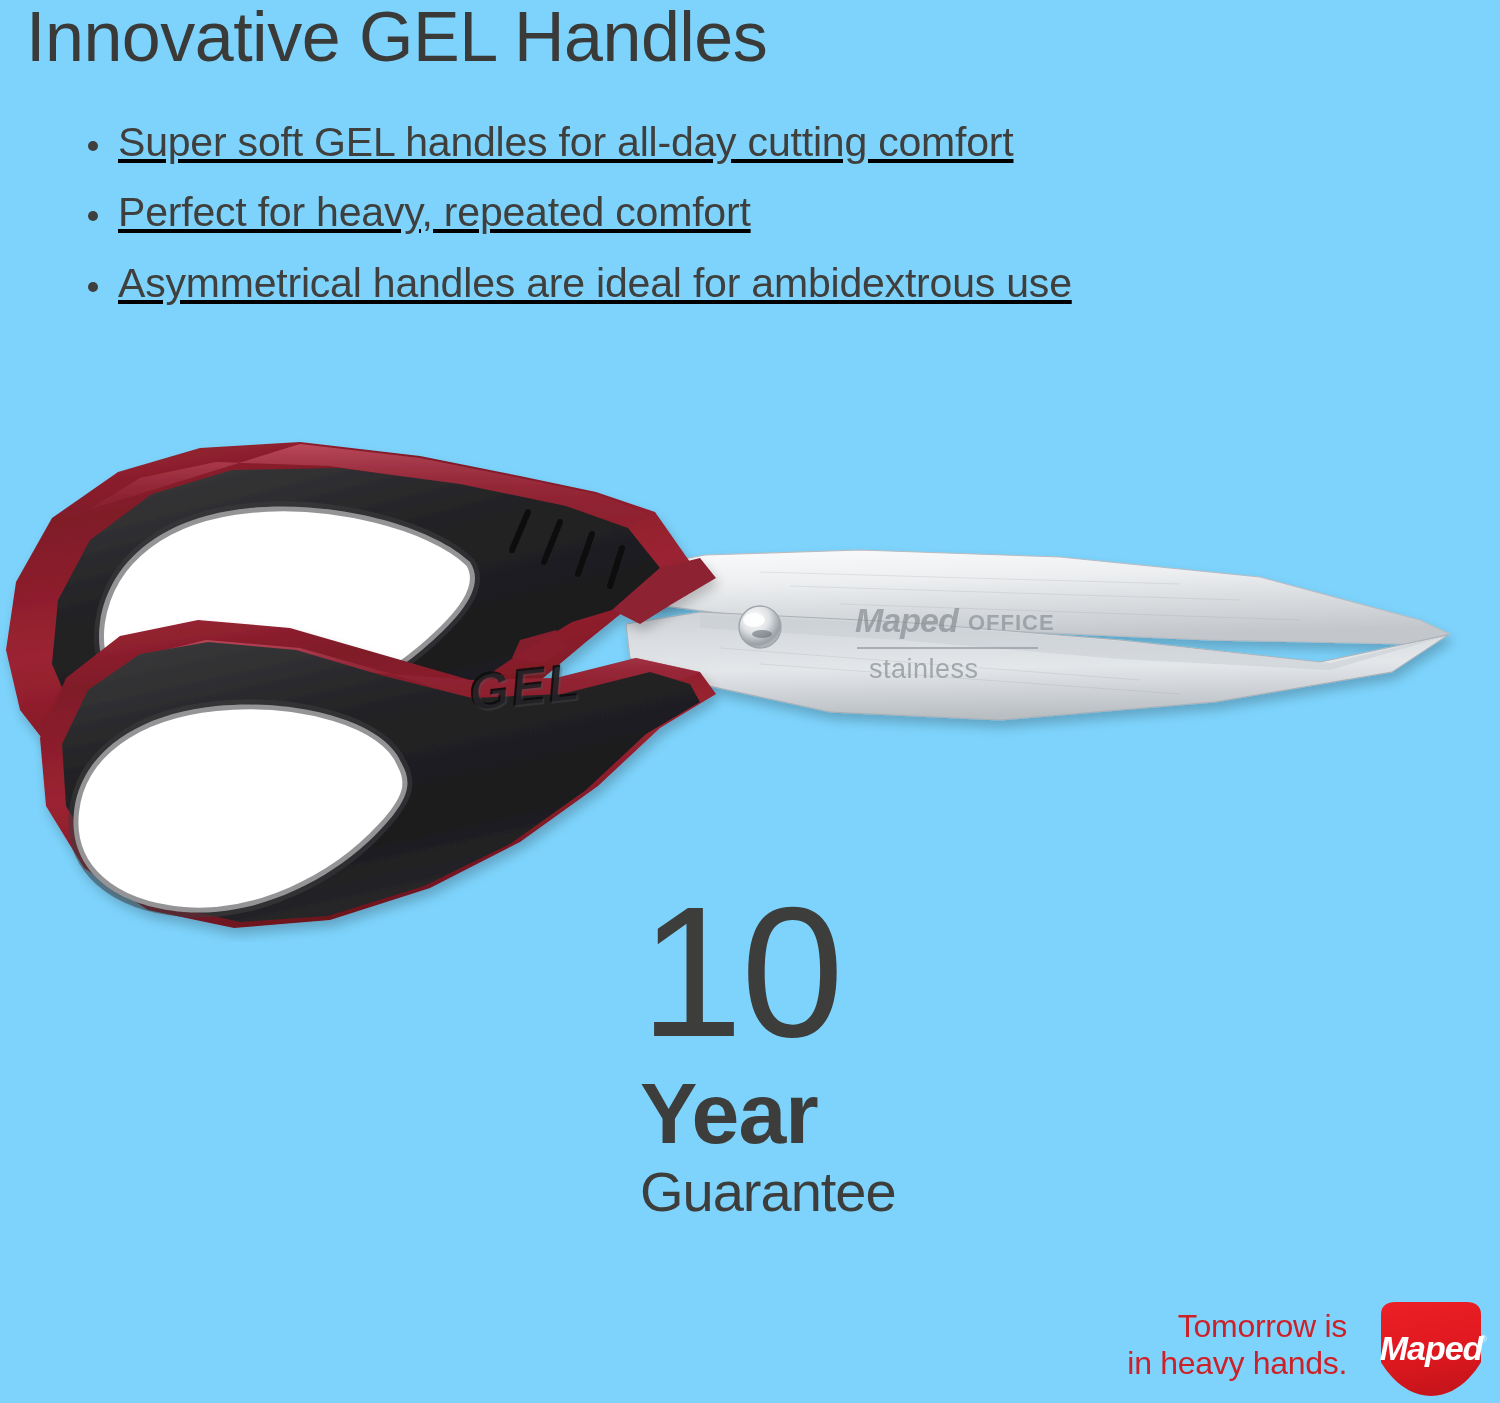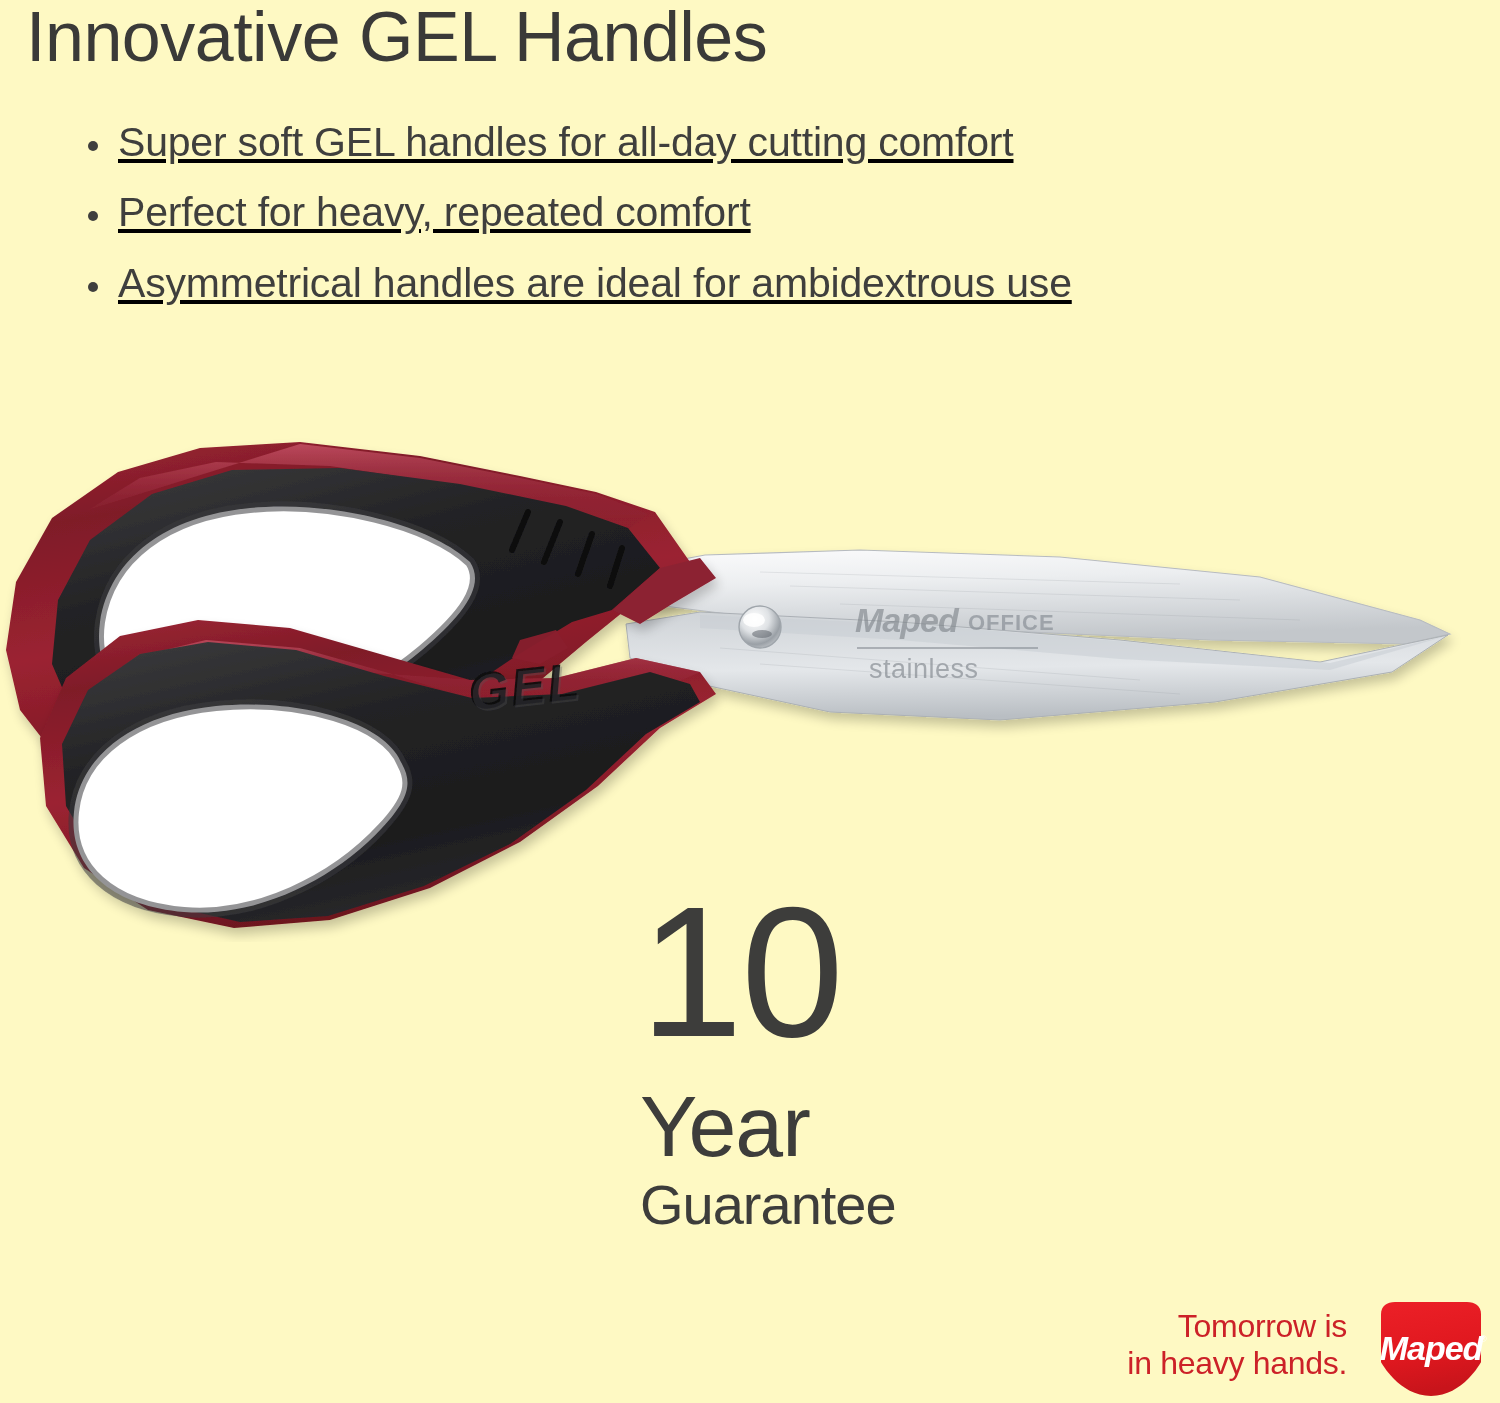--- a/index.html
+++ b/index.html
@@ -1,21 +1,21 @@
 <!DOCTYPE html>
 <html><head>
 <meta charset="utf-8">
 <style>
   html,body{margin:0;padding:0;}
   body{
     width:1500px;height:1403px;background:#ffffff;
     font-family:"Liberation Sans", sans-serif;
     overflow:hidden;position:relative;
   }
-  .page{position:absolute;inset:0;background:#fef9c3;}
+  .page{position:absolute;inset:0;background:#7dd3fc;}
 
   
   .headline{
     position:absolute;left:26px;top:-2px;
     font-size:70px;line-height:1.12;
     color:#3a3a38;font-weight:400;
     letter-spacing:-0.5px;white-space:nowrap;
   }
 
   
@@ -37,21 +37,21 @@
   
   .guarantee{
     position:absolute;left:640px;top:885px;width:520px;
     text-align:left;color:#3d3d3b;
   }
   .guarantee .big{
     font-size:185px;line-height:0.95;font-weight:400;letter-spacing:-2px;
     display:block;
   }
   .guarantee .yr{
-    font-size:86px;line-height:1.12;font-weight:400;display:block;margin-top:17px;
+    font-size:86px;line-height:1.12;font-weight:700;display:block;margin-top:4px;
     letter-spacing:-1px;
   }
   .guarantee .gt{
     font-size:56px;line-height:1.12;font-weight:400;display:block;
     letter-spacing:-1px;
   }
 
   
   .footer{position:absolute;left:1105px;top:1300px;width:390px;height:100px;}
   .tagline{

